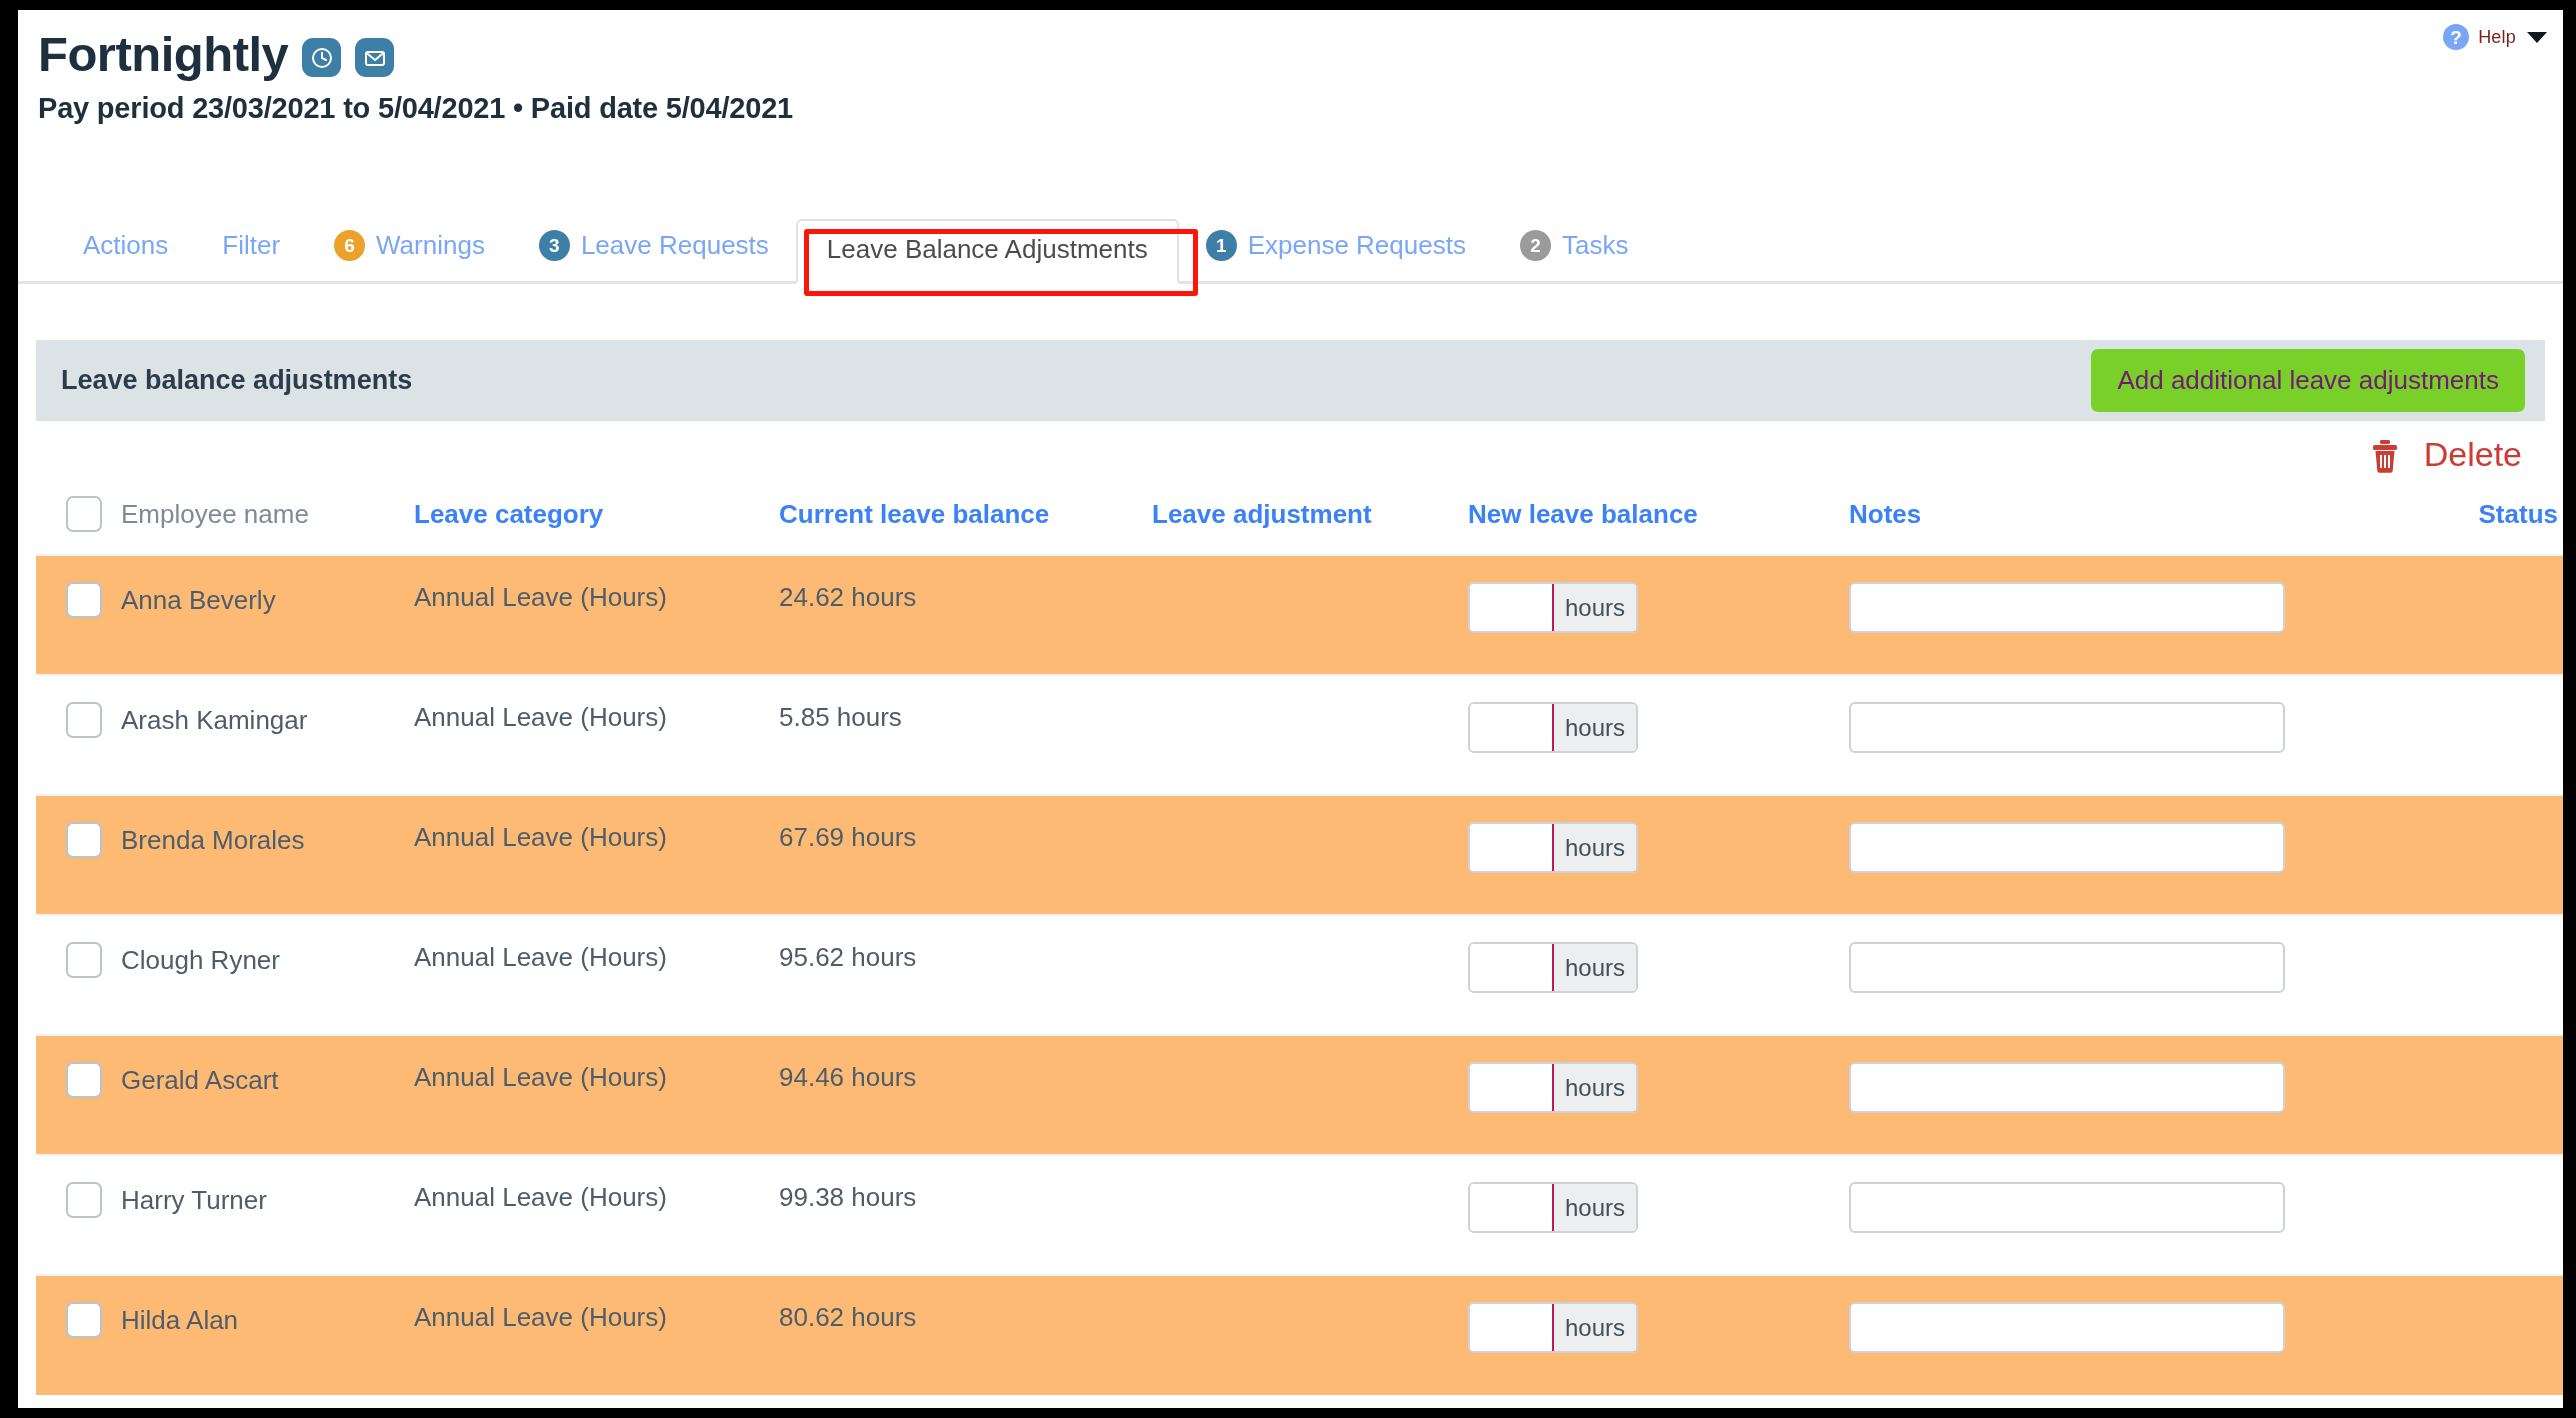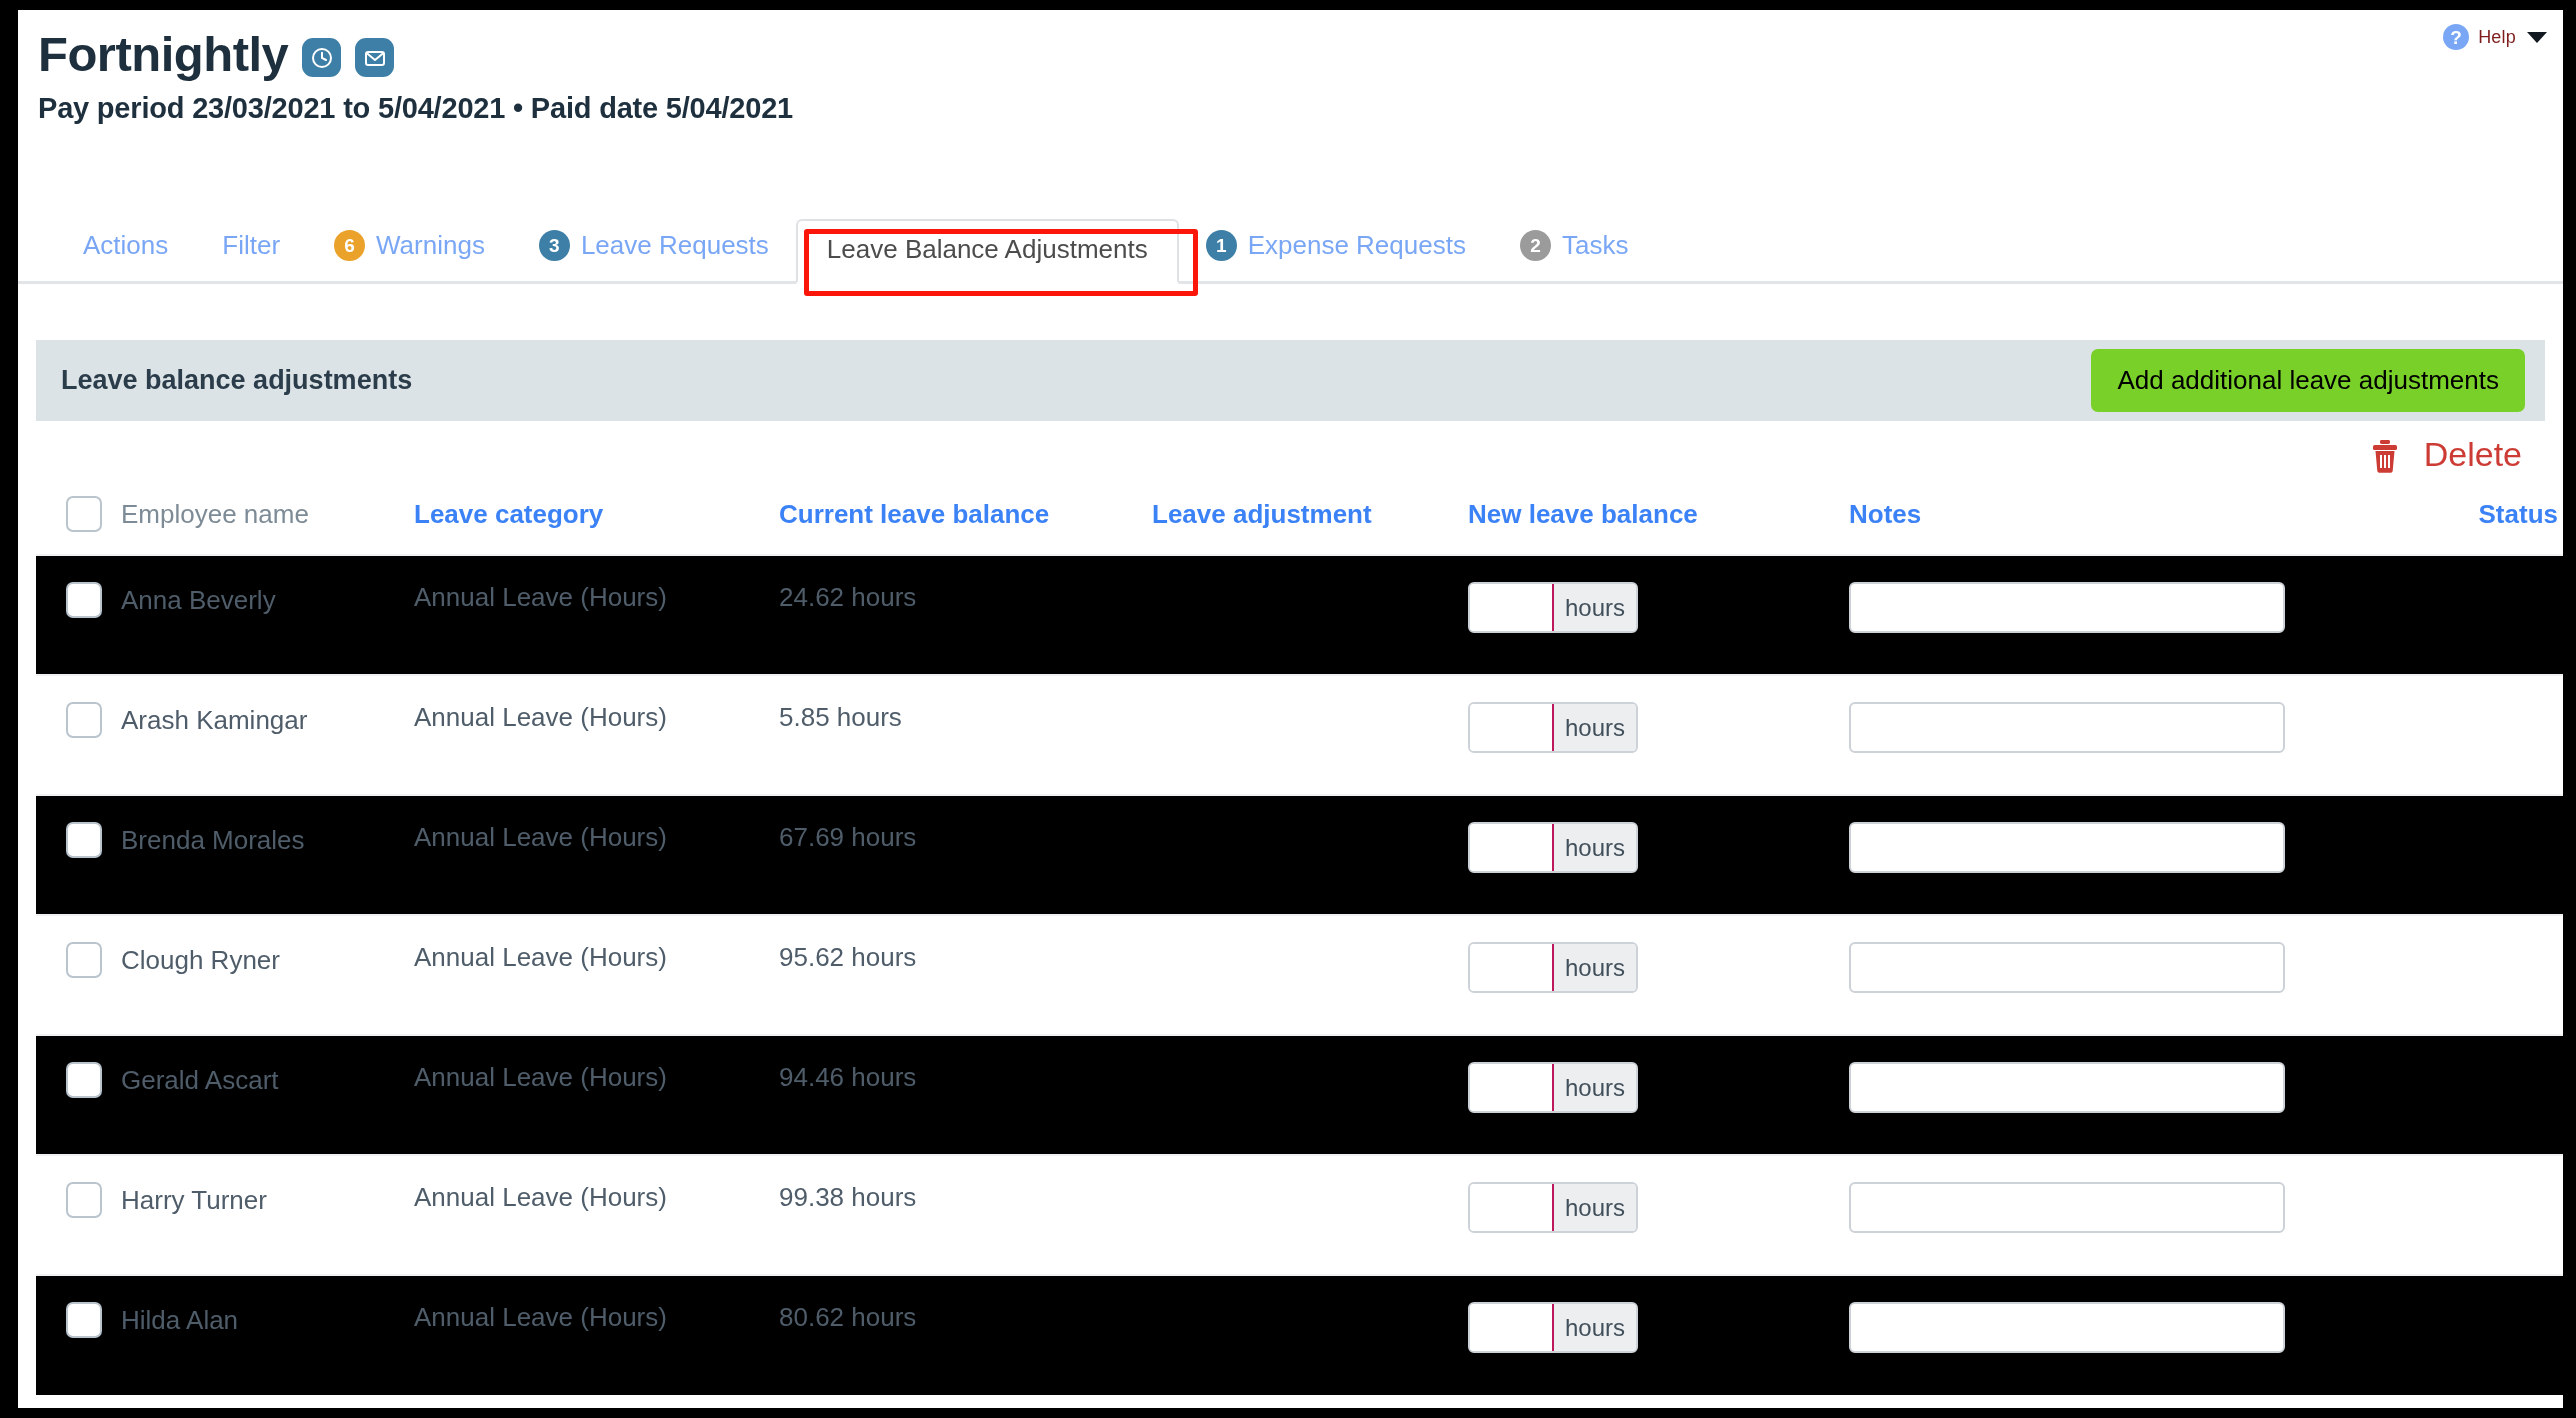--- a/index.html
+++ b/index.html
@@ -185,21 +185,21 @@
   }
   .panel-head-title {
     font-size: 27px;
     color: #2b3c4a;
     font-weight: bold;
   }
   .panel-actions { display: flex; gap: 10px; }
   .btn {
     border: none;
     border-radius: 7px;
-    color: #000000;
+    color: #701a75;
     font-size: 26px;
     font-family: "Liberation Sans", sans-serif;
     padding: 0 26px;
     height: 63px;
     cursor: pointer;
     white-space: nowrap;
   }
   .btn-green { background: #79d029; }
   .btn-blue  { background: #86abf7; }
 
@@ -242,21 +242,21 @@
   table.grid th.th-status { text-align: right; padding-right: 24px; }
 
   table.grid td {
     font-size: 26px;
     color: #4f5d6a;
     vertical-align: top;
     padding-top: 26px;
     height: 120px;
     border-top: 2px solid #eff1f3;
   }
-  tr.row-alt td { background: #000000; }
+  tr.row-alt td { background: #fdba74; }
 
   .cb {
     width: 36px; height: 36px;
     border: 2px solid #b9c4cd;
     border-radius: 7px;
     background: #ffffff;
     display: inline-block;
     vertical-align: middle;
     cursor: pointer;
     flex: none;

